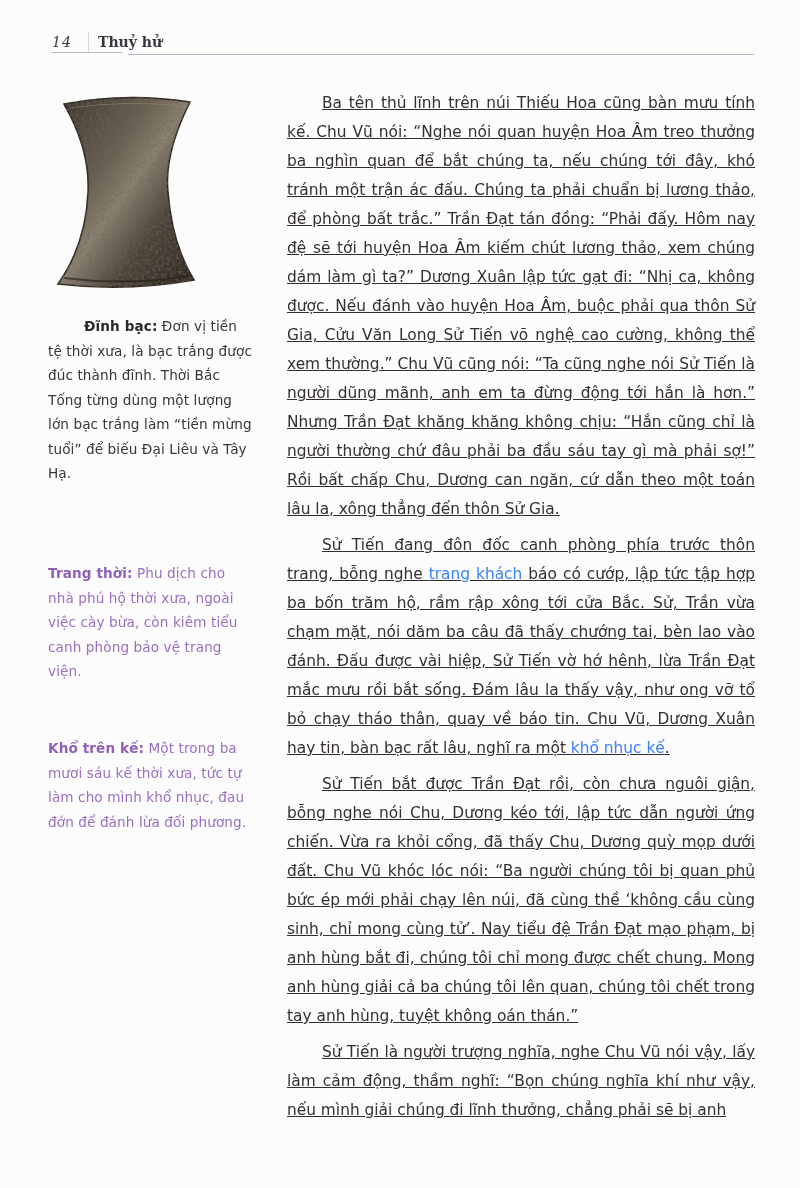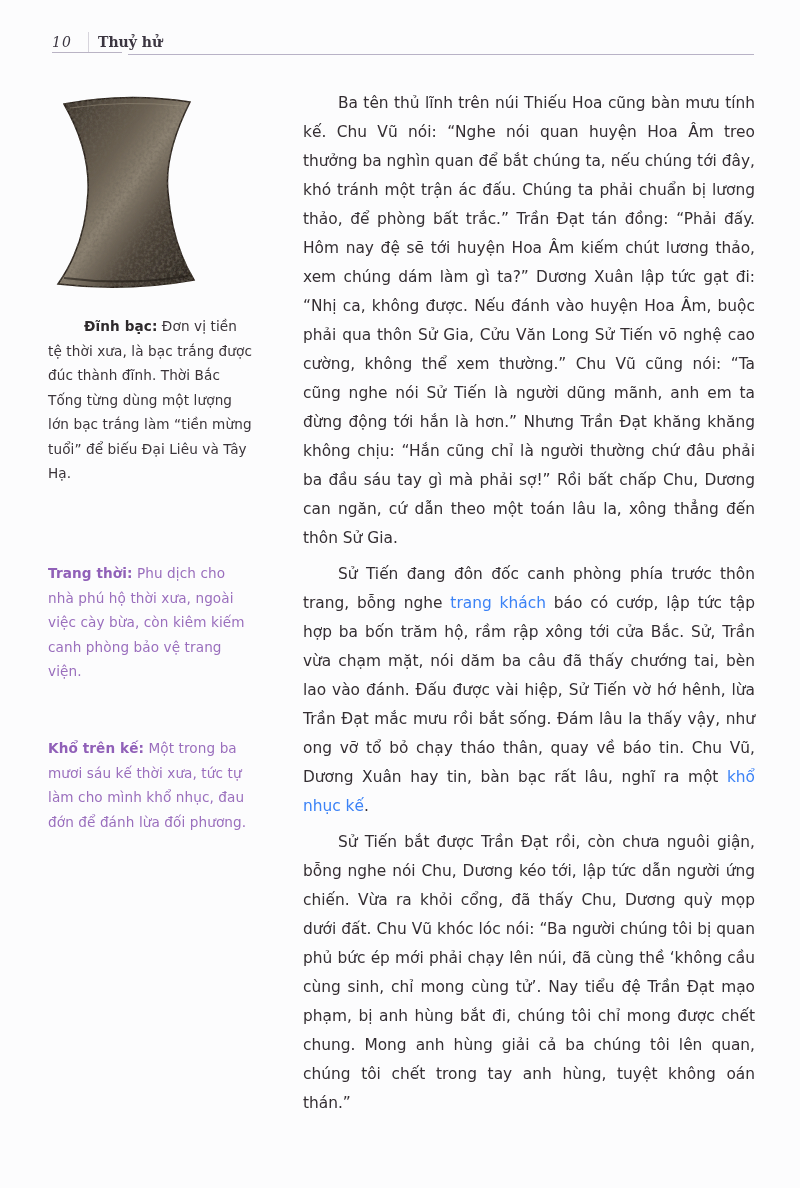--- a/index.html
+++ b/index.html
@@ -51,28 +51,28 @@
     .note-kho-nhuc { top: 736px; color: #9a6ebd; }
     .note-trang-khach .term, .note-kho-nhuc .term { color: #9060b8; }
 
     .main {
       position: absolute; left: 287px; top: 89px; width: 468px;
       font-family: "DejaVu Sans", sans-serif;
       font-size: 15.4px; line-height: 29px;
       color: #342e32;
       text-align: justify;
     }
-    .main p { margin: 0 0 7px 16px; text-indent: 35px; }
+    .main p { margin: 0 0 7px 0; text-indent: 35px; text-decoration: underline; }
     .main .hl { color: #3b82f6; }
   </style>
 </head>
 <body>
 
 <div class="header">
-  <span class="page-number">10</span>
+  <span class="page-number">14</span>
   <span class="header-sep"></span>
   <span class="book-title">Thuỷ hử</span>
   <div class="header-rule-left"></div>
   <div class="header-rule"></div>
 </div>
 
 <div class="ingot-figure">
   <svg viewBox="0 0 140 196" xmlns="http://www.w3.org/2000/svg">
     <defs>
       <linearGradient id="ingotGrad" x1="0" y1="0" x2="1" y2="1">
@@ -96,30 +96,33 @@
     <path d="M14,14 Q70,6 126,12" stroke="#9a907e" stroke-width="1" fill="none" opacity="0.5"></path>
     <path d="M8,184 Q70,192 132,182" stroke="#1f1a16" stroke-width="2" fill="none" opacity="0.6"></path>
   </svg>
 </div>
 
 <div class="note note-dinh-bac">
   <span class="term">Đĩnh bạc:</span><span> Đơn vị tiền tệ thời xưa, là bạc trắng được đúc thành đĩnh. Thời Bắc Tống từng dùng một lượng lớn bạc trắng làm “tiền mừng tuổi” để biếu Đại Liêu và Tây Hạ.</span>
 </div>
 
 <div class="note note-trang-khach">
-  <span class="term">Trang thời:</span><span> Phu dịch cho nhà phú hộ thời xưa, ngoài việc cày bừa, còn kiêm kiếm canh phòng bảo vệ trang viện.</span>
+  <span class="term">Trang thời:</span><span> Phu dịch cho nhà phú hộ thời xưa, ngoài việc cày bừa, còn kiêm tiểu canh phòng bảo vệ trang viện.</span>
 </div>
 
 <div class="note note-kho-nhuc">
   <span class="term">Khổ trên kế:</span><span> Một trong ba mươi sáu kế thời xưa, tức tự làm cho mình khổ nhục, đau đớn để đánh lừa đối phương.</span>
 </div>
 
 <div class="main">
   <p>
     <span>Ba tên thủ lĩnh trên núi Thiếu Hoa cũng bàn mưu tính kế. Chu Vũ nói: “Nghe nói quan huyện Hoa Âm treo thưởng ba nghìn quan để bắt chúng ta, nếu chúng tới đây, khó tránh một trận ác đấu. Chúng ta phải chuẩn bị lương thảo, để phòng bất trắc.” Trần Đạt tán đồng: “Phải đấy. Hôm nay đệ sẽ tới huyện Hoa Âm kiếm chút lương thảo, xem chúng dám làm gì ta?” Dương Xuân lập tức gạt đi: “Nhị ca, không được. Nếu đánh vào huyện Hoa Âm, buộc phải qua thôn Sử Gia, Cửu Văn Long Sử Tiến võ nghệ cao cường, không thể xem thường.” Chu Vũ cũng nói: “Ta cũng nghe nói Sử Tiến là người dũng mãnh, anh em ta đừng động tới hắn là hơn.” Nhưng Trần Đạt khăng khăng không chịu: “Hắn cũng chỉ là người thường chứ đâu phải ba đầu sáu tay gì mà phải sợ!” Rồi bất chấp Chu, Dương can ngăn, cứ dẫn theo một toán lâu la, xông thẳng đến thôn Sử Gia.</span>
   </p>
   <p>
     <span>Sử Tiến đang đôn đốc canh phòng phía trước thôn trang, bỗng nghe </span><span class="hl">trang khách</span><span> báo có cướp, lập tức tập hợp ba bốn trăm hộ, rầm rập xông tới cửa Bắc. Sử, Trần vừa chạm mặt, nói dăm ba câu đã thấy chướng tai, bèn lao vào đánh. Đấu được vài hiệp, Sử Tiến vờ hớ hênh, lừa Trần Đạt mắc mưu rồi bắt sống. Đám lâu la thấy vậy, như ong vỡ tổ bỏ chạy tháo thân, quay về báo tin. Chu Vũ, Dương Xuân hay tin, bàn bạc rất lâu, nghĩ ra một </span><span class="hl">khổ nhục kế</span><span>.</span>
   </p>
   <p>
     <span>Sử Tiến bắt được Trần Đạt rồi, còn chưa nguôi giận, bỗng nghe nói Chu, Dương kéo tới, lập tức dẫn người ứng chiến. Vừa ra khỏi cổng, đã thấy Chu, Dương quỳ mọp dưới đất. Chu Vũ khóc lóc nói: “Ba người chúng tôi bị quan phủ bức ép mới phải chạy lên núi, đã cùng thề ‘không cầu cùng sinh, chỉ mong cùng tử’. Nay tiểu đệ Trần Đạt mạo phạm, bị anh hùng bắt đi, chúng tôi chỉ mong được chết chung. Mong anh hùng giải cả ba chúng tôi lên quan, chúng tôi chết trong tay anh hùng, tuyệt không oán thán.”</span>
   </p>
+  <p>
+    <span>Sử Tiến là người trượng nghĩa, nghe Chu Vũ nói vậy, lấy làm cảm động, thầm nghĩ: “Bọn chúng nghĩa khí như vậy, nếu mình giải chúng đi lĩnh thưởng, chẳng phải sẽ bị anh</span>
+  </p>
 </div>
 
 </body></html>

